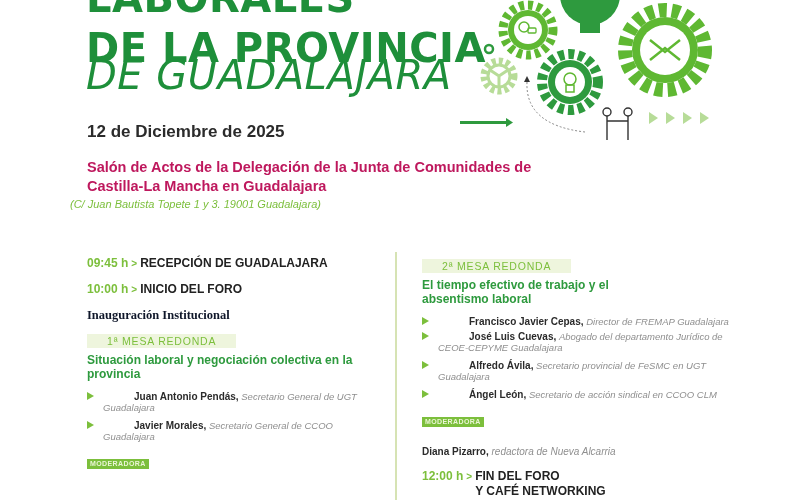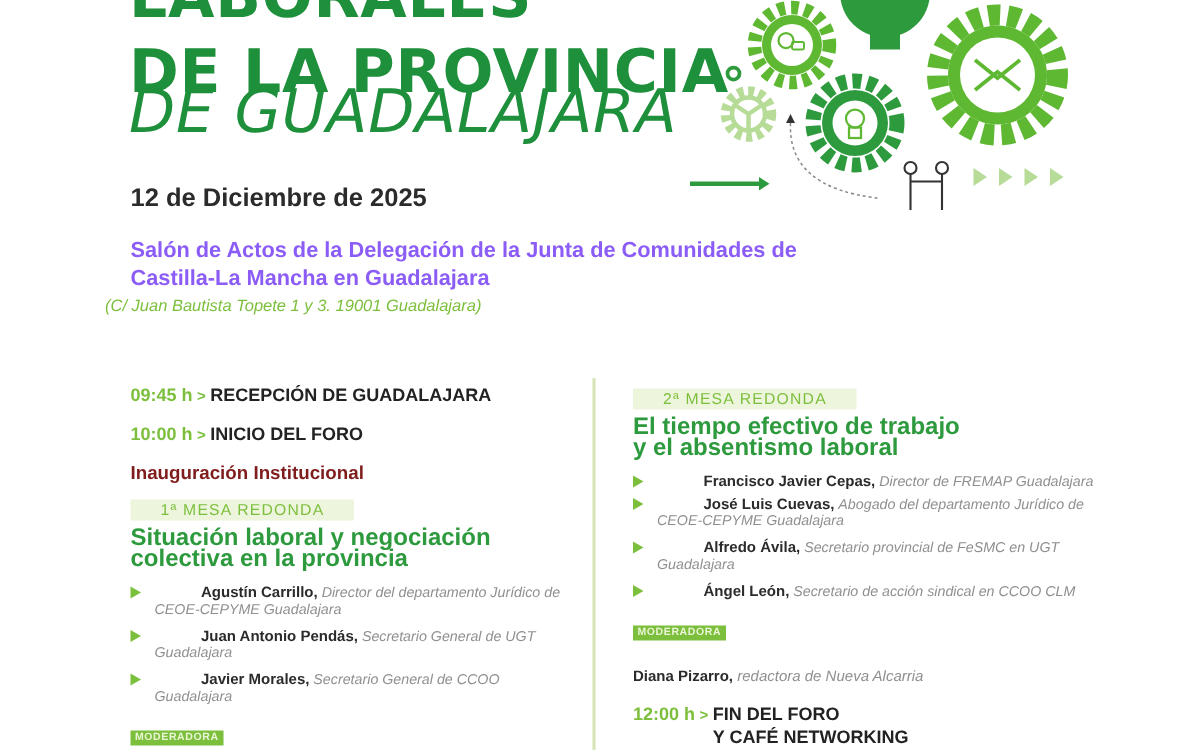--- a/index.html
+++ b/index.html
@@ -18,47 +18,47 @@
     .title-top { top: -22px; font-weight: 700; }
     .title-l2 { top: 28px; font-weight: bold; }
     .title-l3 { top: 55px; font-style: italic; }
 
     .date {
       position: absolute; left: 87px; top: 122px;
       font-size: 17px; font-weight: 700; color: #2b2b2b;
     }
     .venue {
       position: absolute; left: 87px; top: 158px; width: 450px;
-      font-size: 14.5px; font-weight: 700; color: #8b5cf6; line-height: 19px;
+      font-size: 14.5px; font-weight: 700; color: #be185d; line-height: 19px;
     }
     .address {
       position: absolute; left: 70px; top: 198px;
       font-size: 11px; font-style: italic; color: #7cbf3c;
     }
 
     .illus { position: absolute; left: 440px; top: 0; width: 300px; height: 140px; }
 
     .col { position: absolute; }
     .col-left { left: 87px; top: 256px; width: 300px; }
     .col-right { left: 422px; top: 256px; width: 310px; }
     .divider { position: absolute; left: 395px; top: 252px; width: 2px; height: 248px; background: #d6e3b4; }
 
     .sched { font-size: 12px; font-weight: 700; margin-bottom: 12px; white-space: nowrap; }
     .sched .time { color: #7cbf3c; }
     .sched .arrow { color: #7cbf3c; margin: 0 3px; font-size: 10px; }
     .sched .event { color: #222; }
     .sched.multi .event { display: inline-block; vertical-align: top; line-height: 15px; }
 
-    .section-head { font-size: 12.5px; font-weight: 700; color: #7f1d1d; margin-bottom: 8px; }
+    .section-head { font-size: 12.5px; font-weight: 700; color: #0f172a; margin-bottom: 8px; font-family: Liberation Serif, serif; }
 
     .mesa-tag {
       display: inline-block; background: #eef5dd; color: #7cbf3c;
       font-size: 10.5px; letter-spacing: 0.8px; padding: 1px 20px; margin-bottom: 5px;
     }
-    .topic { font-size: 16px; font-weight: 700; color: #2e9a3e; line-height: 14px; margin-bottom: 10px; }
+    .topic { font-size: 12px; font-weight: 700; color: #2e9a3e; line-height: 14px; margin-bottom: 10px; }
 
     .speakers { list-style: none; margin: 0; padding: 0; }
     .speaker { position: relative; padding-left: 16px; font-size: 9.5px; line-height: 11px; margin-bottom: 7px; }
     .speaker .bullet {
       position: absolute; left: 0; top: 1px; width: 0; height: 0;
       border-top: 4.5px solid transparent; border-bottom: 4.5px solid transparent;
       border-left: 7px solid #7cbf3c;
     }
     .speaker .name { font-weight: 700; color: #2b2b2b; font-size: 10px; margin-left: 31px; }
     .speaker .role { font-style: italic; color: #8f8f8f; }
@@ -144,25 +144,20 @@
   </div>
   <div class="sched">
     <span class="time">10:00 h</span><span class="arrow">&gt;</span><span class="event">INICIO DEL FORO</span>
   </div>
   <div class="section-head">Inauguración Institucional</div>
   <div class="mesa-tag">1ª MESA REDONDA</div>
   <div class="topic">Situación laboral y negociación colectiva en la provincia</div>
   <ul class="speakers">
     <li class="speaker">
       <span class="bullet"></span>
-      <span class="name">Agustín Carrillo,</span>
-      <span class="role">Director del departamento Jurídico de CEOE-CEPYME Guadalajara</span>
-    </li>
-    <li class="speaker">
-      <span class="bullet"></span>
       <span class="name">Juan Antonio Pendás,</span>
       <span class="role">Secretario General de UGT Guadalajara</span>
     </li>
     <li class="speaker">
       <span class="bullet"></span>
       <span class="name">Javier Morales,</span>
       <span class="role">Secretario General de CCOO Guadalajara</span>
     </li>
   </ul>
   <div style="margin-top:10px;">

